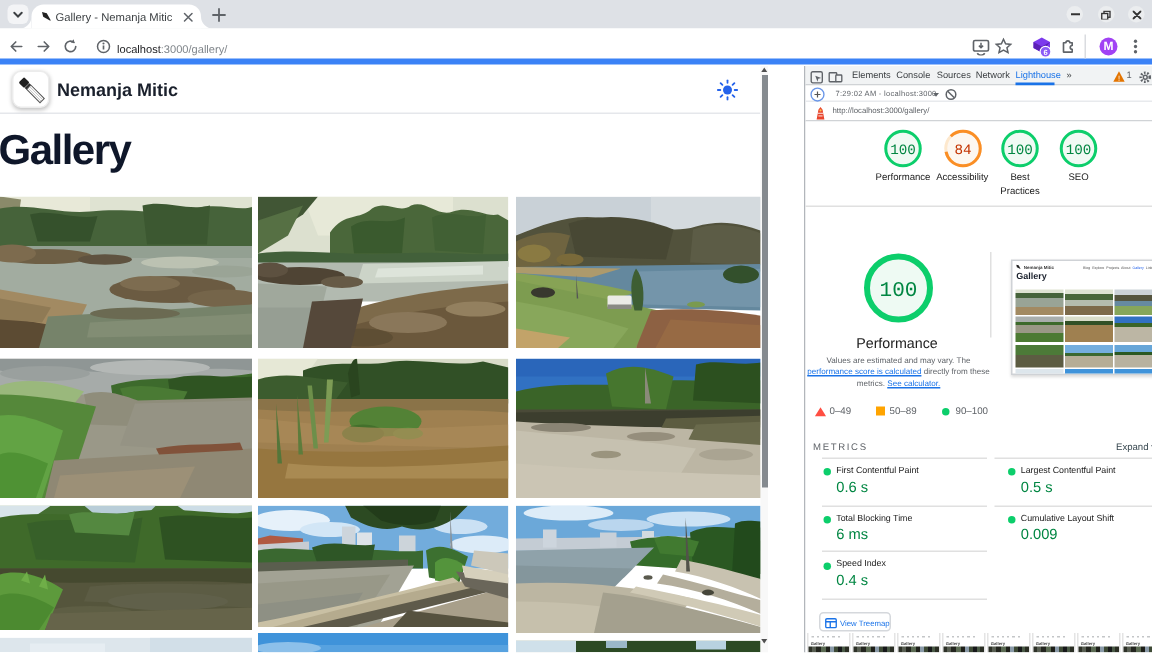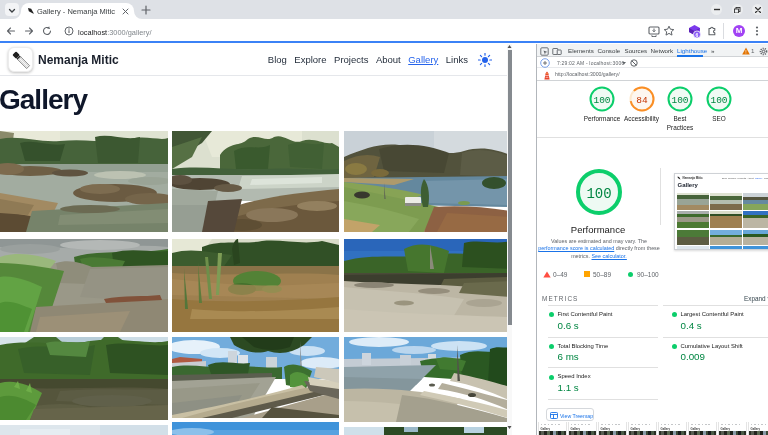--- a/index.html
+++ b/index.html
@@ -3,21 +3,21 @@
 <meta charset="utf-8">
 <style>
   * { margin:0; padding:0; box-sizing:border-box; }
   html,body { width:768px; height:435px; overflow:hidden; font-family:"Liberation Sans",sans-serif; background:#fff; }
   #stage { position:relative; width:768px; height:435px; }
   
   #tabstrip { position:absolute; left:0; top:0; width:768px; height:19px; background:#dee1e6; }
   #tabsearch { position:absolute; left:5px; top:3px; width:14px; height:13px; background:#f3f4f6; border-radius:4px; }
   #tab { position:absolute; left:21px; top:3px; width:113px; height:16px; background:#fff; border-radius:8px 8px 0 0; }
   #tabtitle { position:absolute; left:16px; top:3.5px; font-size:7.5px; color:#3c4043; white-space:nowrap; }
-  #toolbar { position:absolute; left:0; top:19px; width:768px; height:24px; background:#fff; border-bottom:2px solid #3b82f6; }
+  #toolbar { position:absolute; left:0; top:19px; width:768px; height:24px; background:#fff; border-bottom:4px solid #3b82f6; }
   .tbicon { position:absolute; top:0; }
   
   #page { position:absolute; left:0; top:44px; width:507px; height:391px; background:#fff; overflow:hidden; }
   #pageheader { position:absolute; left:0; top:0; width:507px; height:32px; border-bottom:1px solid #e5e7eb; background:#fff; }
   #logo { position:absolute; left:8px; top:3px; width:25px; height:25px; background:#fff; border-radius:6px; box-shadow:0 1px 3px rgba(0,0,0,.25); }
   #sitename { position:absolute; left:38px; top:9px; font-size:12px; font-weight:600; color:#1a202c; }
   #nav { position:absolute; right:39px; top:10px; font-size:9.5px; color:#1f2937; }
   #nav span { margin-left:7.5px; }
   #nav .active { color:#2563eb; text-decoration:underline; }
   #h1 { position:absolute; left:-1px; top:40px; font-size:28px; font-weight:700; color:#0f172a; letter-spacing:-1px; }
@@ -135,21 +135,20 @@
     <div id="pageheader">
       <div id="logo" style="border:1px solid #ececec"><svg width="25" height="25" viewBox="0 0 25 25">
             <g transform="rotate(-45 12.5 12.5)">
               <rect x="9.9" y="2.2" width="5.2" height="5.2" rx="1" fill="#1f1f1f"></rect>
               <rect x="10.3" y="7.6" width="4.4" height="1.6" fill="#2a2a2a"></rect>
               <rect x="10.5" y="9.2" width="4" height="12.6" fill="#fafafa" stroke="#555" stroke-width="0.7"></rect>
               <path d="M11.8 9.4 L11.8 21.6 M13.2 9.4 L13.2 21.6" stroke="#bbb" stroke-width="0.5"></path>
             </g>
           </svg></div>
       <div id="sitename">Nemanja Mitic</div>
-      <div id="nav"><span>Blog</span><span>Explore</span><span>Projects</span><span>About</span><span class="active">Gallery</span><span>Links</span></div>
 
       <svg style="position:absolute;left:478px;top:9px" width="14" height="14" viewBox="0 0 14 14">
           <circle cx="7" cy="7" r="3" fill="#2563eb"></circle>
           <g stroke="#2563eb" stroke-width="1.2" stroke-linecap="round">
             <path d="M7 0.5 L7 2.2"></path>
             <path d="M7 11.8 L7 13.5"></path>
             <path d="M0.5 7 L2.2 7"></path>
             <path d="M11.8 7 L13.5 7"></path>
             <path d="M2.4 2.4 L3.6 3.6"></path>
             <path d="M10.4 10.4 L11.6 11.6"></path>
@@ -545,33 +544,33 @@
 
       <div style="position:absolute;left:5px;top:213.5px;font-size:6.4px;letter-spacing:1.1px;color:#5f6368">METRICS</div>
       <div style="position:absolute;left:207px;top:213.5px;font-size:6.4px;color:#37474f">Expand view</div>
       <div class="divh" style="left:11px;top:224px;width:110px"></div>
       <div class="divh" style="left:126px;top:224px;width:110px"></div>
       <div class="metricdot" style="left:12px;top:231.2px"></div>
       <div class="mtitle" style="left:20.5px;top:230px">First Contentful Paint</div>
       <div class="mval" style="left:20.5px;top:238.5px">0.6 s</div>
       <div class="metricdot" style="left:135px;top:231.2px"></div>
       <div class="mtitle" style="left:143.5px;top:230px">Largest Contentful Paint</div>
-      <div class="mval" style="left:143.5px;top:238.5px">0.4 s</div>
+      <div class="mval" style="left:143.5px;top:238.5px">0.5 s</div>
       <div class="divh" style="left:11px;top:255.7px;width:110px"></div>
       <div class="divh" style="left:126px;top:255.7px;width:110px"></div>
       <div class="metricdot" style="left:12px;top:262.9px"></div>
       <div class="mtitle" style="left:20.5px;top:261.7px">Total Blocking Time</div>
       <div class="mval" style="left:20.5px;top:270.2px">6 ms</div>
       <div class="metricdot" style="left:135px;top:262.9px"></div>
       <div class="mtitle" style="left:143.5px;top:261.7px">Cumulative Layout Shift</div>
       <div class="mval" style="left:143.5px;top:270.2px">0.009</div>
       <div class="divh" style="left:11px;top:286.3px;width:110px"></div>
       <div class="metricdot" style="left:12px;top:293.5px"></div>
       <div class="mtitle" style="left:20.5px;top:292.3px">Speed Index</div>
-      <div class="mval" style="left:20.5px;top:300.8px">1.1 s</div>
+      <div class="mval" style="left:20.5px;top:300.8px">0.4 s</div>
       <div class="divh" style="left:11px;top:318px;width:110px"></div>
 
       <div style="position:absolute;left:9px;top:327.3px;width:48px;height:12.5px;border:1px solid #d5d8dc;border-radius:3px;background:#fff">
         <svg style="position:absolute;left:3px;top:2.5px" width="8" height="7" viewBox="0 0 8 7">
             <rect x="0.5" y="0.5" width="7" height="6" rx="0.8" fill="none" stroke="#1a73e8" stroke-width="0.9"></rect>
             <path d="M0.5 2.5 L7.5 2.5 M3.5 2.5 L3.5 6.5" stroke="#1a73e8" stroke-width="0.9"></path>
           </svg>
         <span style="position:absolute;left:13px;top:3.5px;font-size:5.2px;color:#1a73e8;white-space:nowrap">View Treemap</span>
       </div>
 

